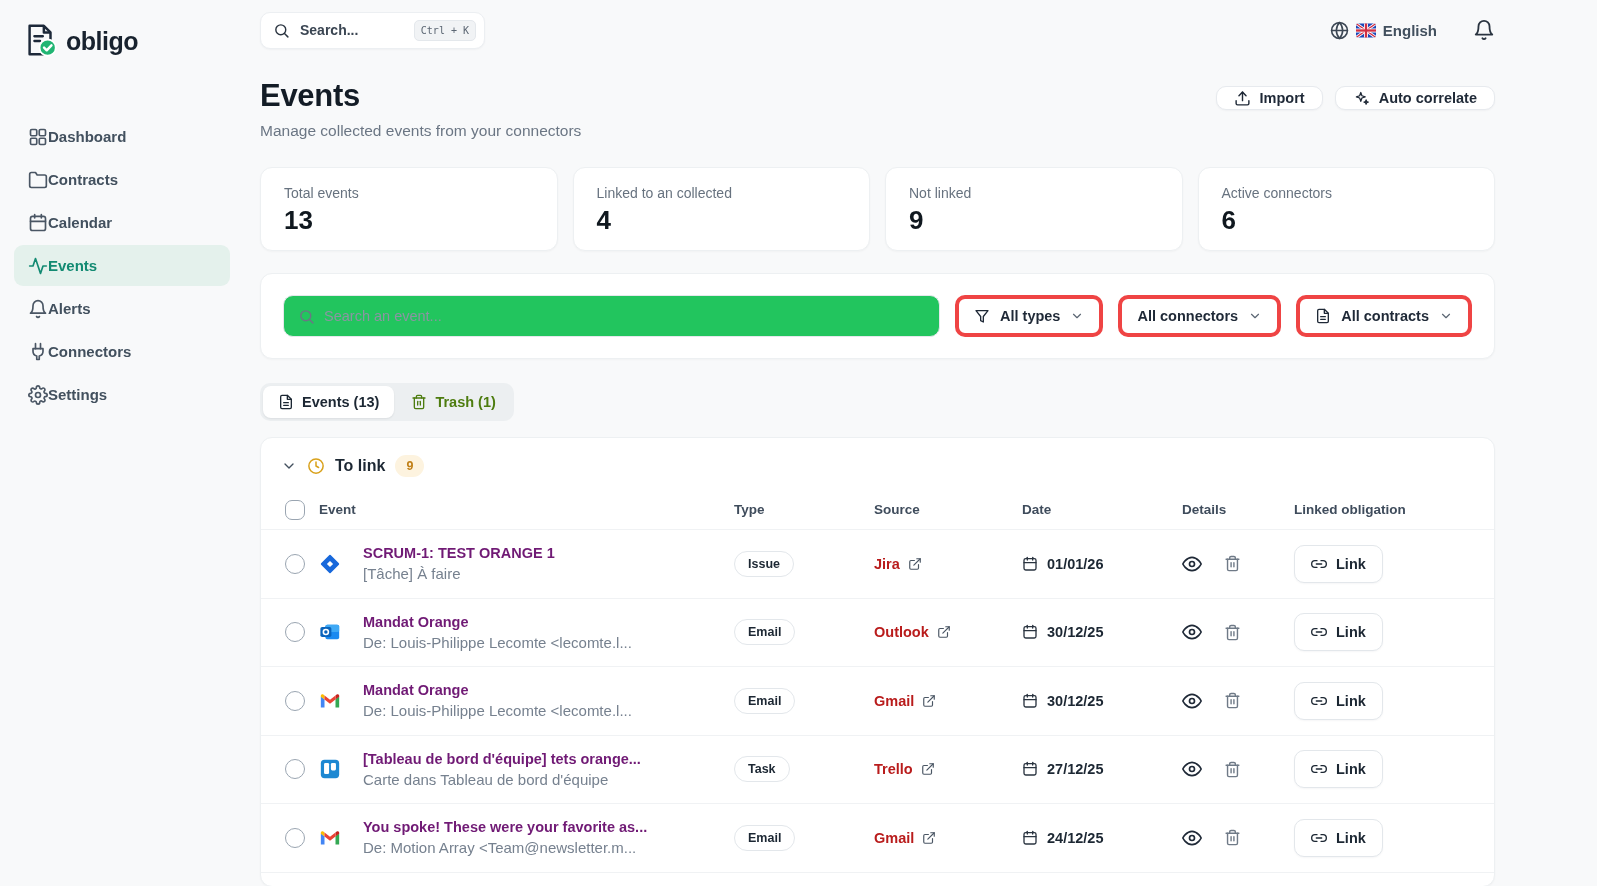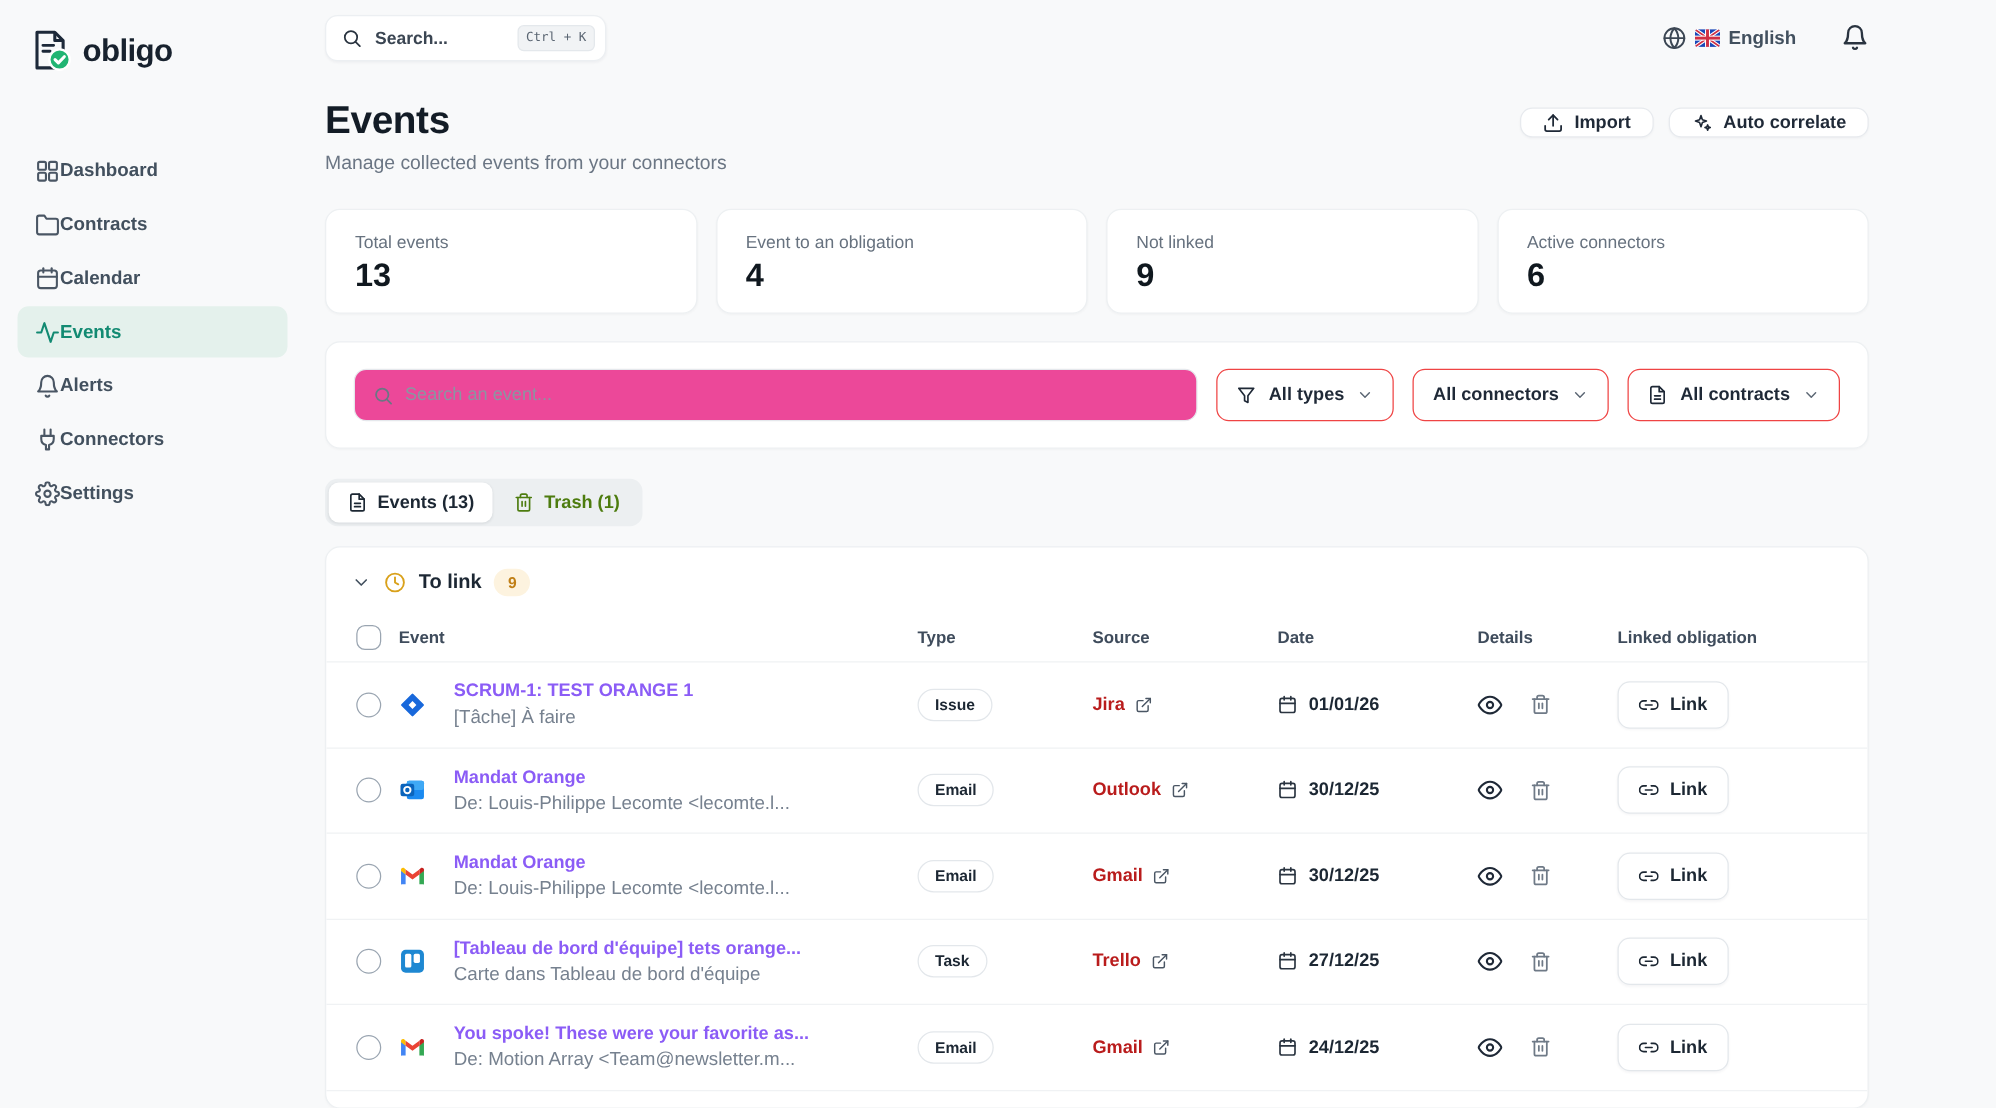--- a/index.html
+++ b/index.html
@@ -49,26 +49,26 @@
 
   .stats { display:flex; gap:15px; margin-top:27px; }
   .stat-card { flex:1; background:#fff; border:1px solid #edf0f2; border-radius:12px; height:84px;
     padding:17px 23px; box-shadow:0 1px 2px rgba(16,24,40,.03); }
   .stat-label { font-size:14px; color:#67727f; }
   .stat-value { margin-top:4px; font-size:26px; font-weight:700; color:#10181f; }
 
   .filter-card { margin-top:22px; background:#fff; border:1px solid #edf0f2; border-radius:12px;
     padding:21px 22px; display:flex; gap:15px; align-items:center; box-shadow:0 1px 2px rgba(16,24,40,.03); }
   .ev-search { flex:1; display:flex; align-items:center; gap:9px; height:42px; border:1px solid #e5e8ec;
-    border-radius:10px; padding:0 14px; background:#ec4899; }
+    border-radius:10px; padding:0 14px; background:#22c55e; }
   .ev-search .icon { width:17px; height:17px; color:#6b7684; flex:none; }
   .ev-search input { border:none; outline:none; flex:1; font-size:14.5px; color:#2a3440;
     background:transparent; font-family:inherit; }
   .ev-search input::placeholder { color:#8b95a2; }
-  .dd { display:inline-flex; align-items:center; gap:10px; height:42px; border:1px solid #ef4444;
+  .dd { display:inline-flex; align-items:center; gap:10px; height:42px; border:4px solid #ef4444;
     border-radius:10px; background:#fff; padding:0 15px; font-size:14.5px; font-weight:600; color:#1f2937;
     cursor:pointer; white-space:nowrap; }
   .dd .icon { width:16px; height:16px; color:#1f2937; }
   .dd .chev { width:14px; height:14px; color:#5b6673; }
 
   .tabs { margin-top:24px; display:inline-flex; background:#eceff1; border-radius:10px; padding:3px; gap:2px; }
   .tab { display:inline-flex; align-items:center; gap:8px; padding:8px 15px; border-radius:8px;
     font-size:14.5px; font-weight:700; color:#4d7c0f; cursor:pointer; }
   .tab .icon { width:16px; height:16px; }
   .tab.active { background:#fff; color:#1c2733; box-shadow:0 1px 2px rgba(16,24,40,.08); }
@@ -83,21 +83,21 @@
     font-size:12.5px; font-weight:700; }
 
   .thead, .trow { display:grid; grid-template-columns:34px 44px 1fr 140px 148px 160px 112px 176px;
     align-items:center; padding:0 24px; }
   .thead { height:40px; color:#3f4c5c; font-size:13.5px; font-weight:600; border-bottom:1px solid #f0f2f4; }
   .thead .col-event { grid-column:2 / span 2; }
   .cb { width:20px; height:20px; border:1.6px solid #9aa5b1; border-radius:50%; background:#fff; cursor:pointer; }
   .cb.square { border-radius:7px; }
   .trow { height:68.5px; border-bottom:1px solid #f0f2f4; }
   .conn-icon { width:22px; height:22px; }
-  .ev-title { font-size:14.5px; font-weight:700; color:#8b5cf6; white-space:nowrap; overflow:hidden; }
+  .ev-title { font-size:14.5px; font-weight:700; color:#701a75; white-space:nowrap; overflow:hidden; }
   .ev-sub { margin-top:4px; font-size:15px; color:#76818f; white-space:nowrap; overflow:hidden; }
   .type-badge { display:inline-block; border:1px solid #e3e7eb; border-radius:999px; padding:5px 13px;
     font-size:12.5px; font-weight:700; color:#1c2733; background:#fff; }
   .src { display:flex; align-items:center; gap:8px; font-size:14.5px; font-weight:600; color:#b91c1c; }
   .src .icon { width:14px; height:14px; color:#4a5664; cursor:pointer; }
   .date { display:flex; align-items:center; gap:9px; font-size:14.5px; font-weight:600; color:#1c2733; }
   .date .icon { width:16px; height:16px; color:#2a3440; }
   .details { display:flex; align-items:center; gap:22px; }
   .details .eye { width:20px; height:20px; color:#1f2937; cursor:pointer; }
   .details .trash { width:17px; height:17px; color:#6f7a87; cursor:pointer; }
@@ -274,21 +274,21 @@
   </div>
 
   <div class="stats">
 
       <div class="stat-card">
         <div class="stat-label">Total events</div>
         <div class="stat-value">13</div>
       </div>
 
       <div class="stat-card">
-        <div class="stat-label">Event to an obligation</div>
+        <div class="stat-label">Linked to an collected</div>
         <div class="stat-value">4</div>
       </div>
 
       <div class="stat-card">
         <div class="stat-label">Not linked</div>
         <div class="stat-value">9</div>
       </div>
 
       <div class="stat-card">
         <div class="stat-label">Active connectors</div>

